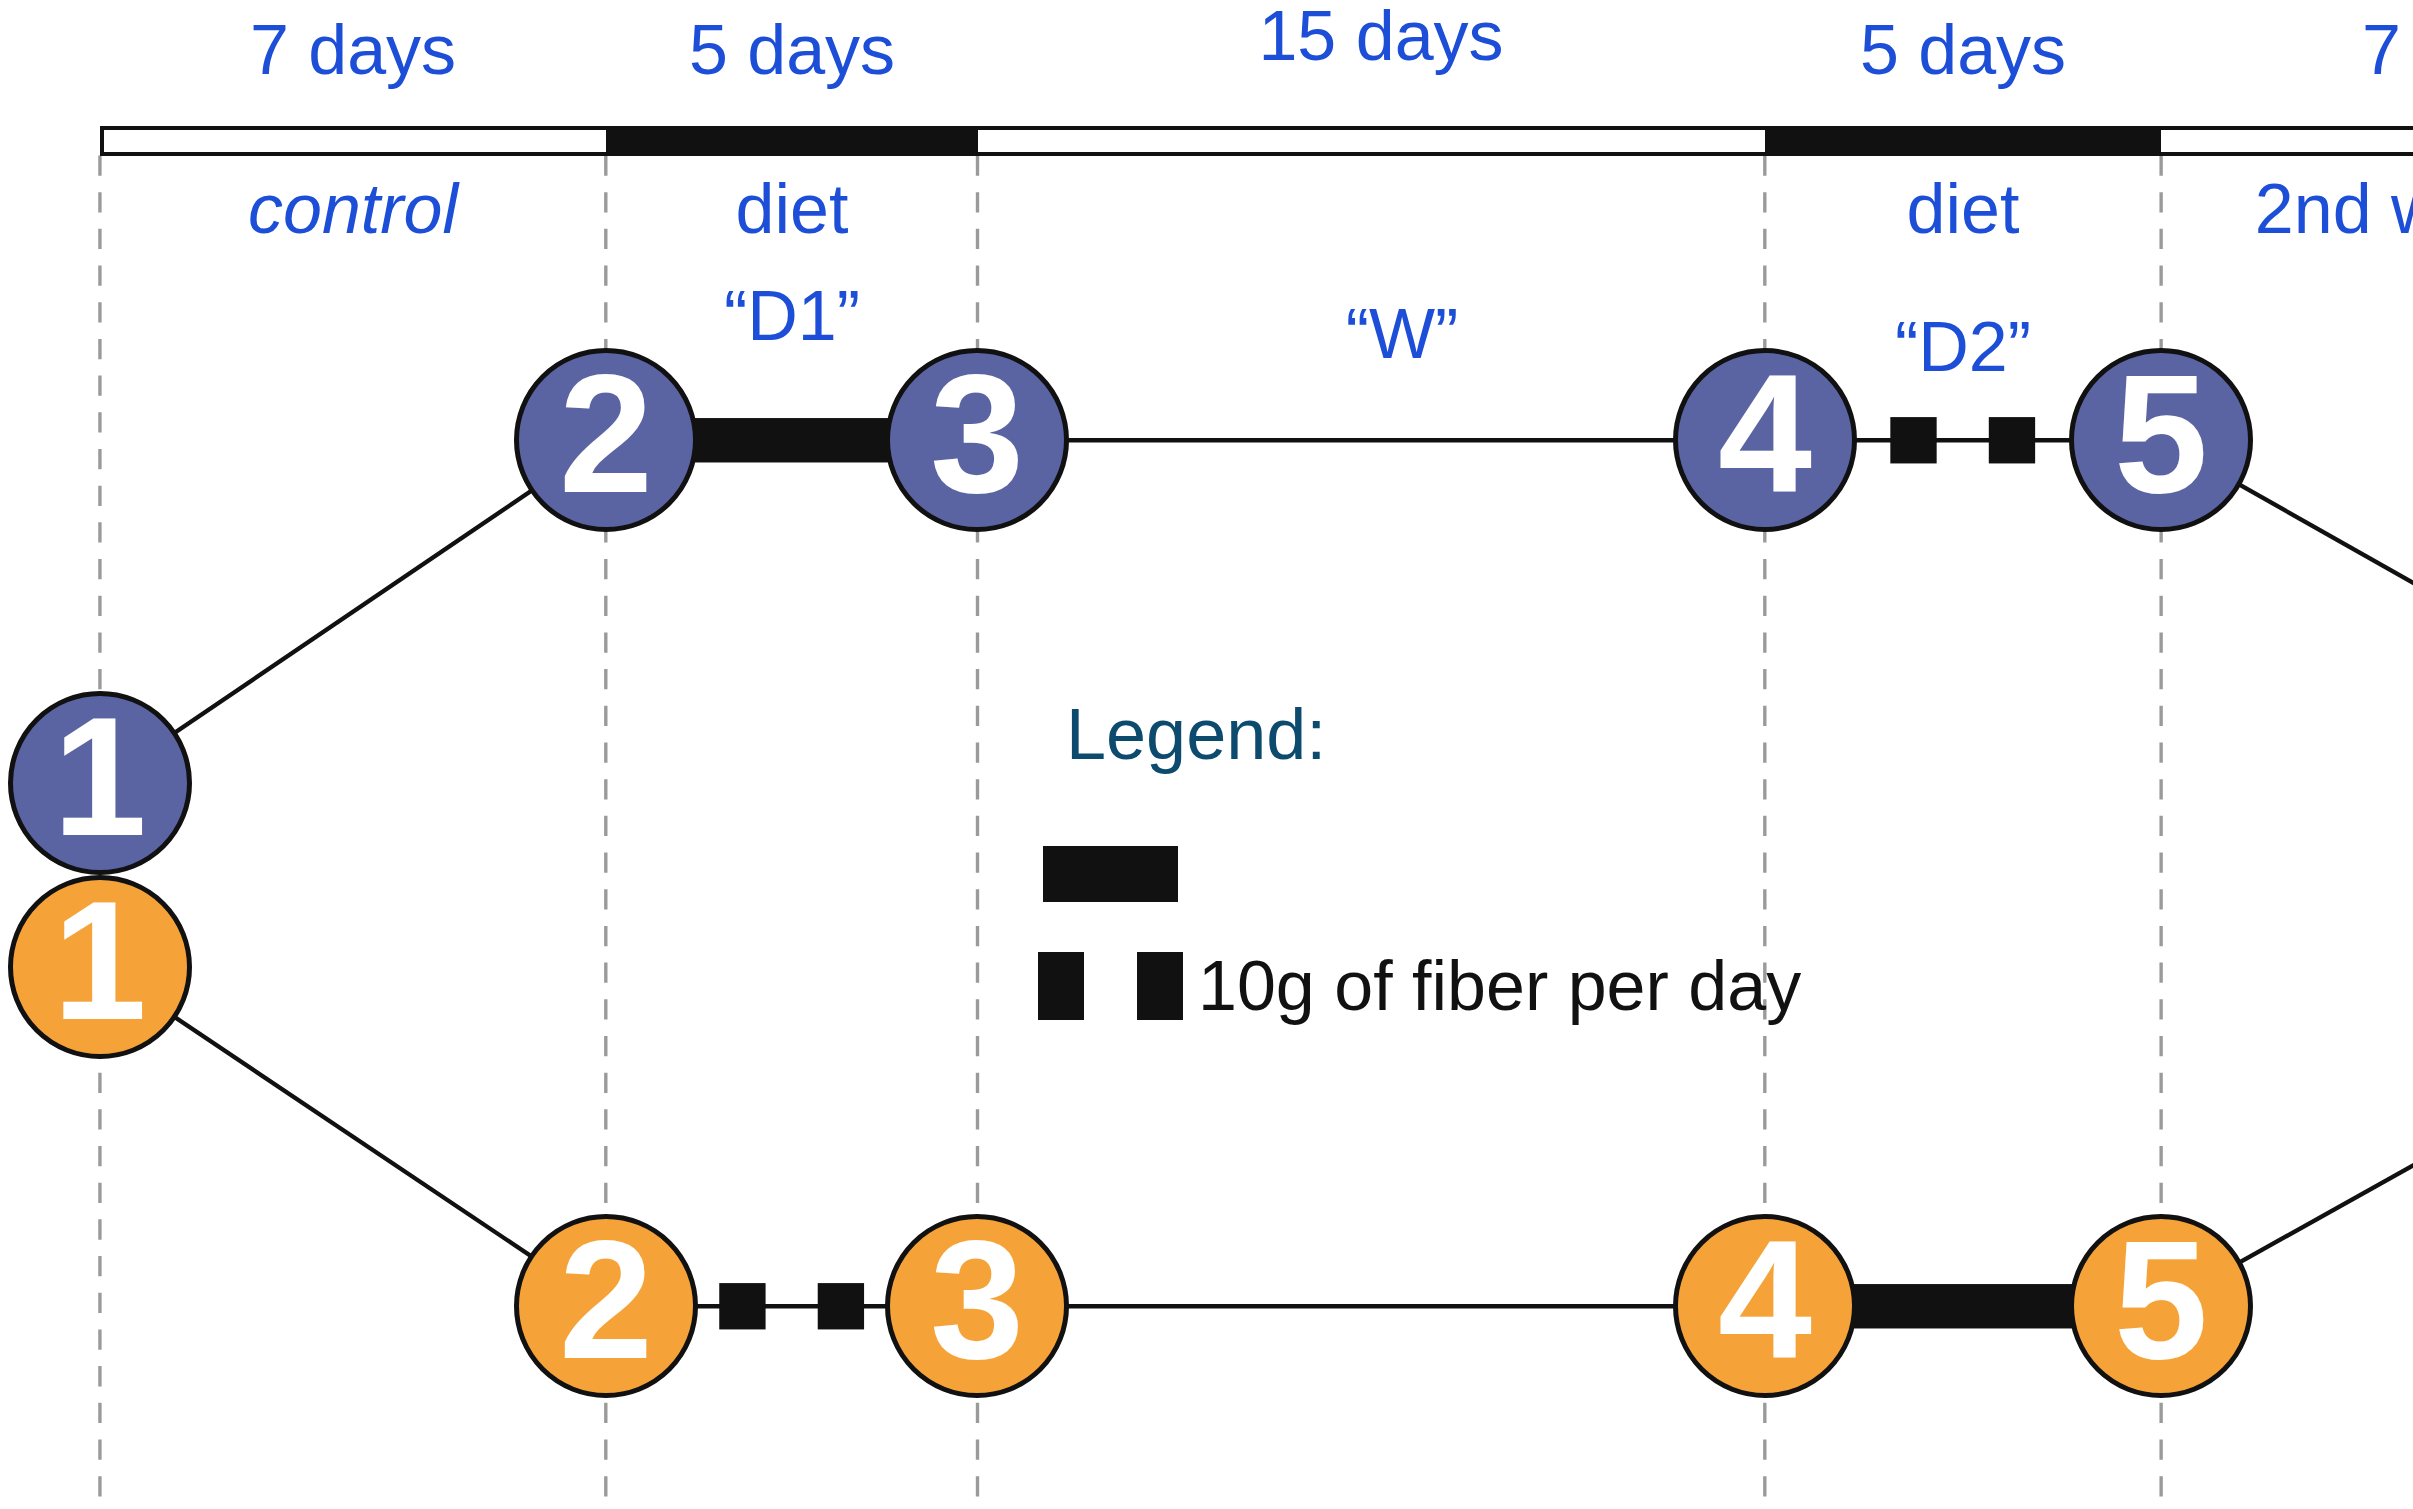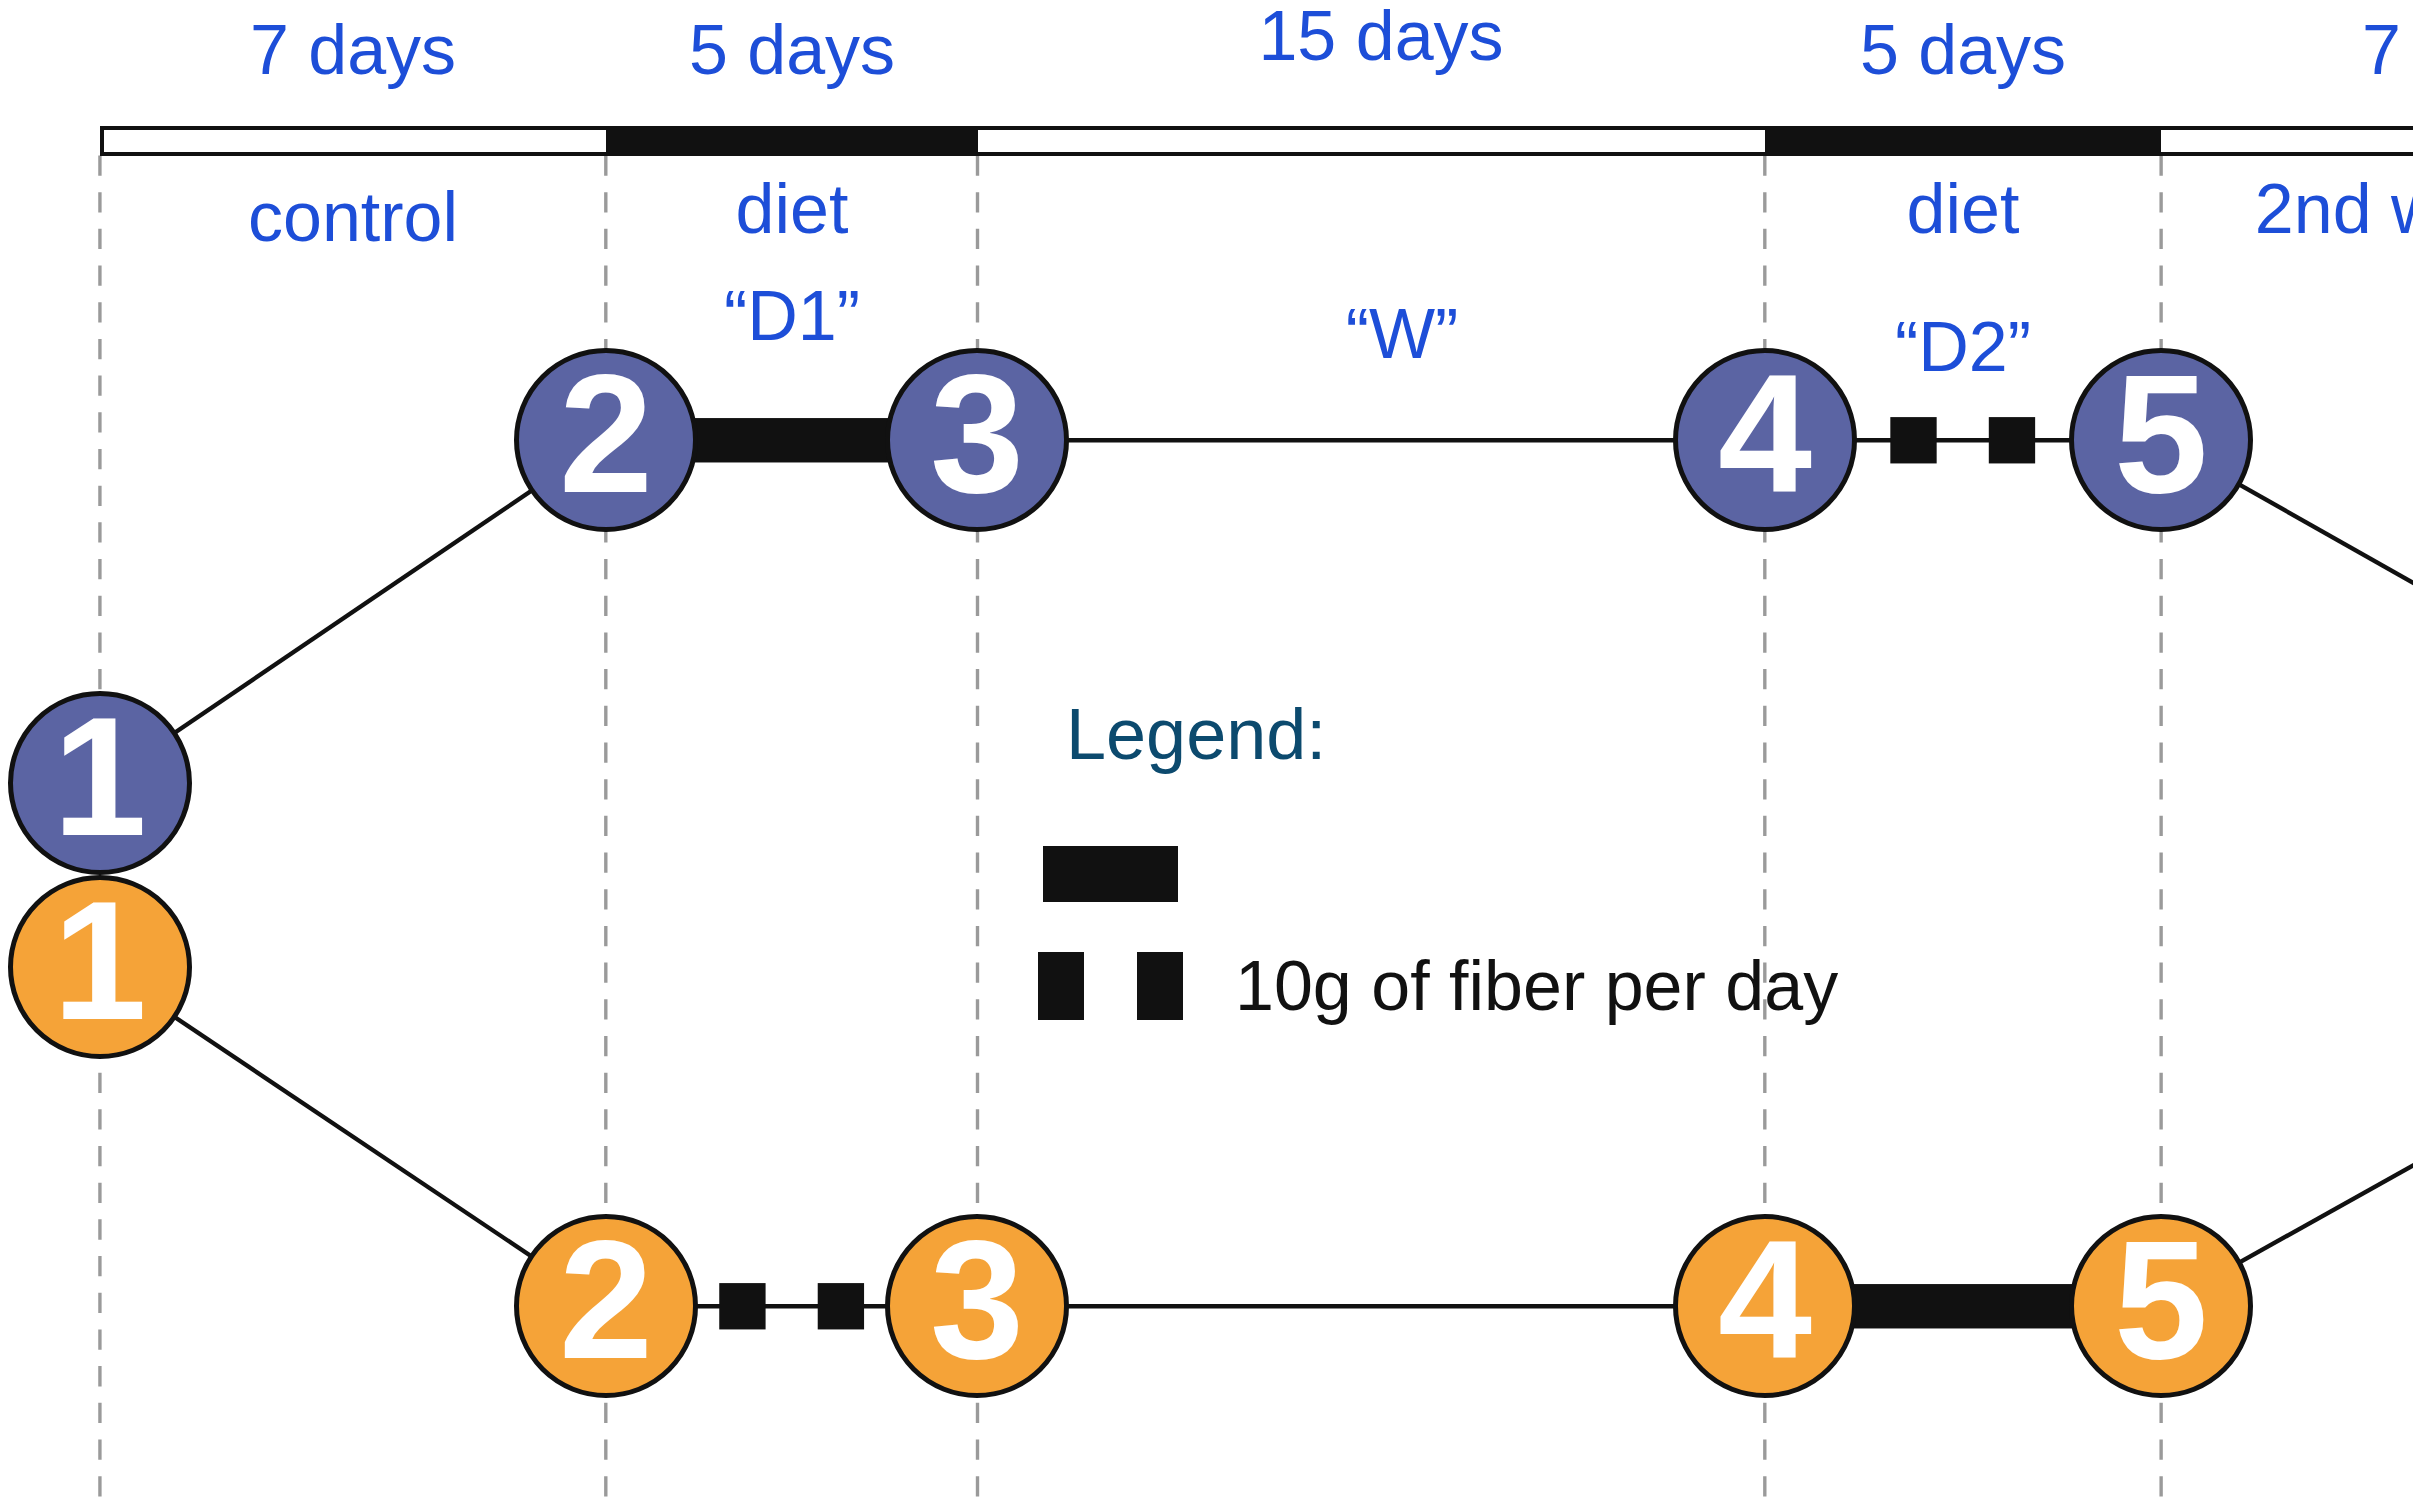--- a/index.html
+++ b/index.html
@@ -114,21 +114,21 @@
   <div class="timeline-bar"></div>
   <div class="diet-fill" style="left:606px; width:372px;"></div>
   <div class="diet-fill" style="left:1765px; width:396px;"></div>
 
   <div class="lbl" style="left:353px;  top:50px;">7 days</div>
   <div class="lbl" style="left:792px; top:50px;">5 days</div>
   <div class="lbl" style="left:1381px; top:36px;">15 days</div>
   <div class="lbl" style="left:1963px; top:50px;">5 days</div>
   <div class="lbl" style="left:2465px; top:50px;">7 days</div>
 
-  <div class="lbl" style="left:353px;  top:217px;">control</div>
+  <div class="lbl" style="left:353px;  top:209px;font-style:italic;">control</div>
   <div class="lbl" style="left:792px; top:209px;">diet</div>
   <div class="lbl" style="left:1963px; top:209px;">diet</div>
   <div class="lbl" style="left:2463px; top:209px;">2nd wash out</div>
 
   <div class="lbl" style="left:792px; top:316px;">“D1”</div>
   <div class="lbl" style="left:1402px; top:334px;">“W”</div>
   <div class="lbl" style="left:1963px; top:347px;">“D2”</div>
 
   <div class="circle blue" style="left:7.7px;   top:691px;">
       <span>1</span>
@@ -161,16 +161,16 @@
   <div class="circle orange" style="left:2069px; top:1214px;">
       <span>5</span>
     </div>
 
   <div class="legend-title" style="left:1066px; top:734px;">Legend:</div>
 
   <div class="swatch" style="left:1043px; top:846px; width:135px; height:56px;"></div>
 
   <div class="swatch" style="left:1038px; top:952px; width:46px; height:68px;"></div>
   <div class="swatch" style="left:1137px; top:952px; width:46px; height:68px;"></div>
-  <div class="legend-label" style="left:1235px; top:986px;">10g of fiber per day</div>
+  <div class="legend-label" style="left:1198px; top:986px;">10g of fiber per day</div>
 
 </div>
 
 
 </body></html>

